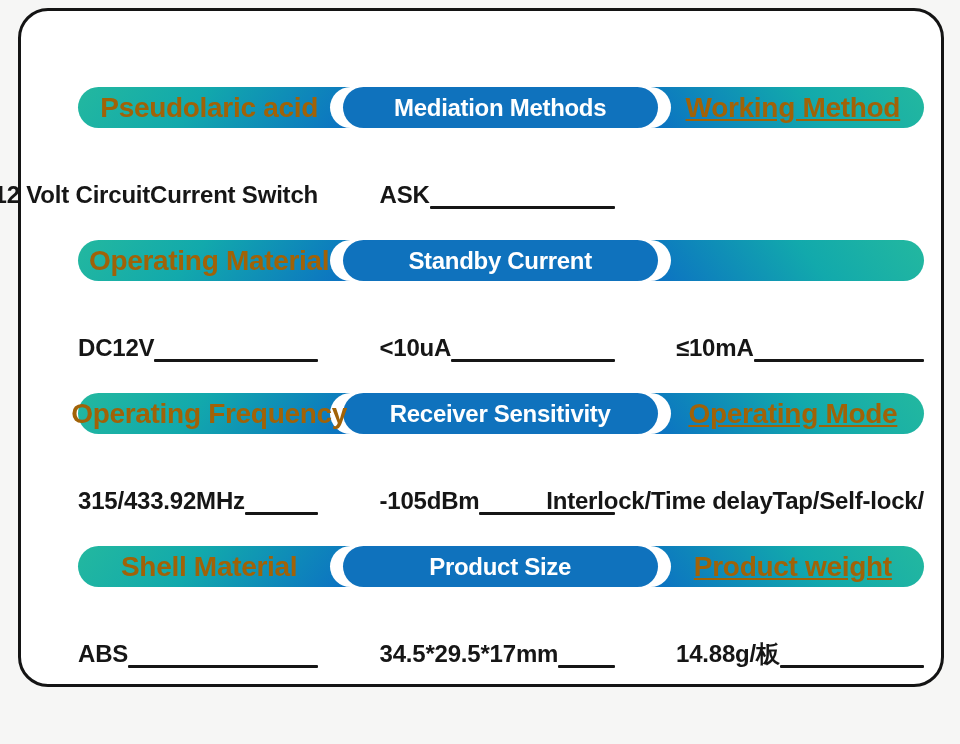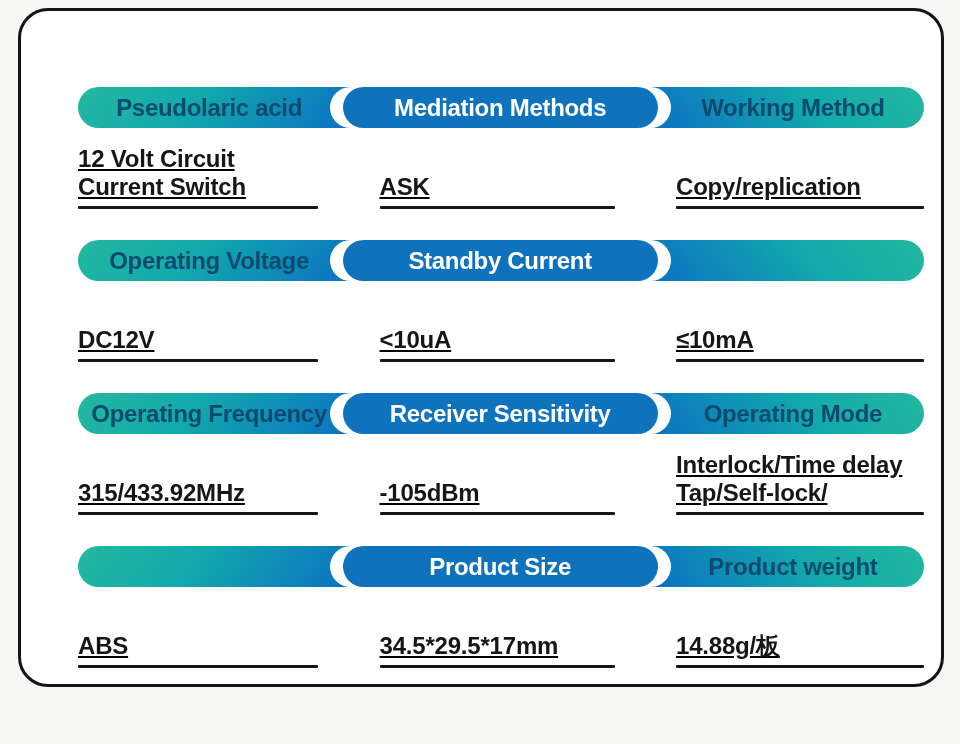--- a/index.html
+++ b/index.html
@@ -37,33 +37,33 @@
   .pill.right{right:0;width:36%;
     background:linear-gradient(232deg,var(--teal) 0%,var(--cyan) 38%,var(--blue) 88%);}
   .pill.mid{
     left:31.3%;width:37.2%;z-index:2;background:var(--mid-blue);
     box-shadow:-13px 0 0 0 #ffffff,13px 0 0 0 #ffffff;
     display:flex;align-items:center;justify-content:center;
   }
   .hl{
     position:absolute;top:0;height:100%;width:31%;z-index:3;
     display:flex;align-items:center;justify-content:center;
-    color:#0c4a6e;font-weight:700;font-size:24px;letter-spacing:-0.3px;white-space:nowrap;
+    color:#a16207;font-weight:700;font-size:28px;letter-spacing:-0.3px;white-space:nowrap;
   }
   .hl.left{left:0;}
-  .hl.right{right:0;}
+  .hl.right{right:0;text-decoration:underline;}
   .hl-mid{
     color:#ffffff;font-weight:700;font-size:24px;letter-spacing:-0.3px;white-space:nowrap;
   }
   
   .vrow{
     height:81px;display:grid;grid-template-columns:240px 235px 248px;
     justify-content:space-between;
   }
-  .cell{display:flex;flex-direction:column;justify-content:flex-end;align-items:flex-start;text-decoration:underline;}
+  .cell{display:flex;flex-direction:row;justify-content:flex-end;align-items:flex-end;}
   .vline{
     display:block;color:var(--ink);font-size:24px;font-weight:600;
     line-height:28px;letter-spacing:-0.2px;white-space:nowrap;text-align:center;
   }
   .vline:empty{display:none;}
   .uline{height:3px;width:100%;background:var(--ink);margin-top:5px;border-radius:1px;}
 </style>
 </head>
 <body>
 
@@ -85,36 +85,31 @@
           <div class="cell">
             <span class="vline">12 Volt Circuit</span>
             <span class="vline">Current Switch</span>
             <div class="uline"></div>
           </div>
           <div class="cell">
             <span class="vline">ASK</span>
 
             <div class="uline"></div>
           </div>
-          <div class="cell">
-            <span class="vline">Copy/replication</span>
-
-            <div class="uline"></div>
-          </div>
         </div>
       </section>
 
       <section class="group">
         <div class="prow">
           <div class="pill side left"></div>
           <div class="pill side right"></div>
           <div class="pill mid">
             <span class="hl-mid">Standby Current</span>
           </div>
-          <span class="hl left">Operating Voltage</span>
+          <span class="hl left">Operating Material</span>
         </div>
         <div class="vrow">
           <div class="cell">
             <span class="vline">DC12V</span>
 
             <div class="uline"></div>
           </div>
           <div class="cell">
             <span class="vline">&lt;10uA</span>
 
@@ -157,20 +152,21 @@
         </div>
       </section>
 
       <section class="group">
         <div class="prow">
           <div class="pill side left"></div>
           <div class="pill side right"></div>
           <div class="pill mid">
             <span class="hl-mid">Product Size</span>
           </div>
+          <span class="hl left">Shell Material</span>
           <span class="hl right">Product weight</span>
         </div>
         <div class="vrow">
           <div class="cell">
             <span class="vline">ABS</span>
 
             <div class="uline"></div>
           </div>
           <div class="cell">
             <span class="vline">34.5*29.5*17mm</span>

